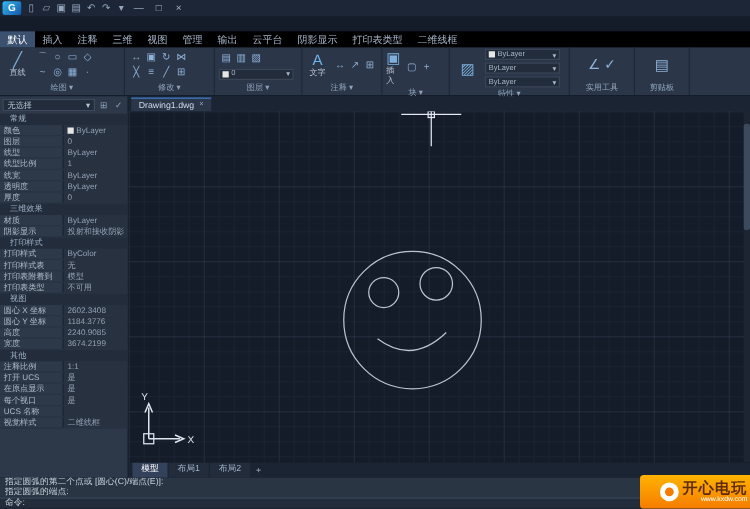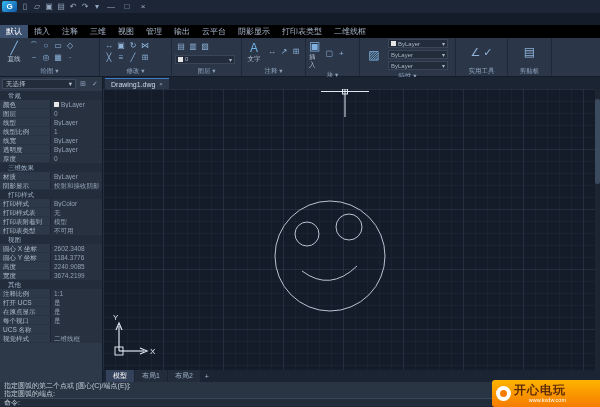--- a/index.html
+++ b/index.html
@@ -68,23 +68,23 @@
   
   .cmd { height:24px; background:#2a3544; font-size:7px; color:#c6d0db; }
   .cline { height:8px; line-height:8px; padding-left:4px; white-space:nowrap; overflow:hidden; }
   .cinput { height:8px; line-height:8px; padding-left:4px; background:#222c3a; border-top:1px solid #3a4658; }
   .status { height:12px; background:#1d2736; display:flex; align-items:center; font-size:6.5px; color:#a7b4c4; padding:0 4px; gap:3px; }
   .coords { margin-right:6px; white-space:nowrap; }
   .sic { width:11px; height:10px; line-height:10px; text-align:center; color:#7f9cc0; font-size:7px; background:#243047; border-radius:1px; }
   .sic.on { color:#4da3ff; }
 
   
-  .wm { position:absolute; right:0; bottom:0; width:108px; height:27px; z-index:20;
+  .wm { position:absolute; right:0; bottom:0; width:88px; height:27px; z-index:20;
     background:linear-gradient(180deg,#ffb300,#f57c00); border-radius:3px 0 0 3px;
-    display:flex; align-items:center; padding:0 4px; gap:3px; }
+    display:flex; align-items:center; padding:0 16px; gap:3px; }
   .wmlogo { width:15px; height:15px; border-radius:50%; background:#ffffff; position:relative; flex:none; }
   .wmlogo:after { content:""; position:absolute; left:4px; top:4px; width:7px; height:7px; border-radius:50%; background:#f57c00; }
   .wmtxt { display:flex; flex-direction:column; line-height:13px; }
   .wmname { color:#5d2c07; font-weight:bold; font-size:12px; letter-spacing:1px; white-space:nowrap; }
   .wmurl { color:#ffffff; font-size:5.5px; line-height:6px; text-align:right; }
 </style>
 </head>
 <body>
 
 <div class="app">

